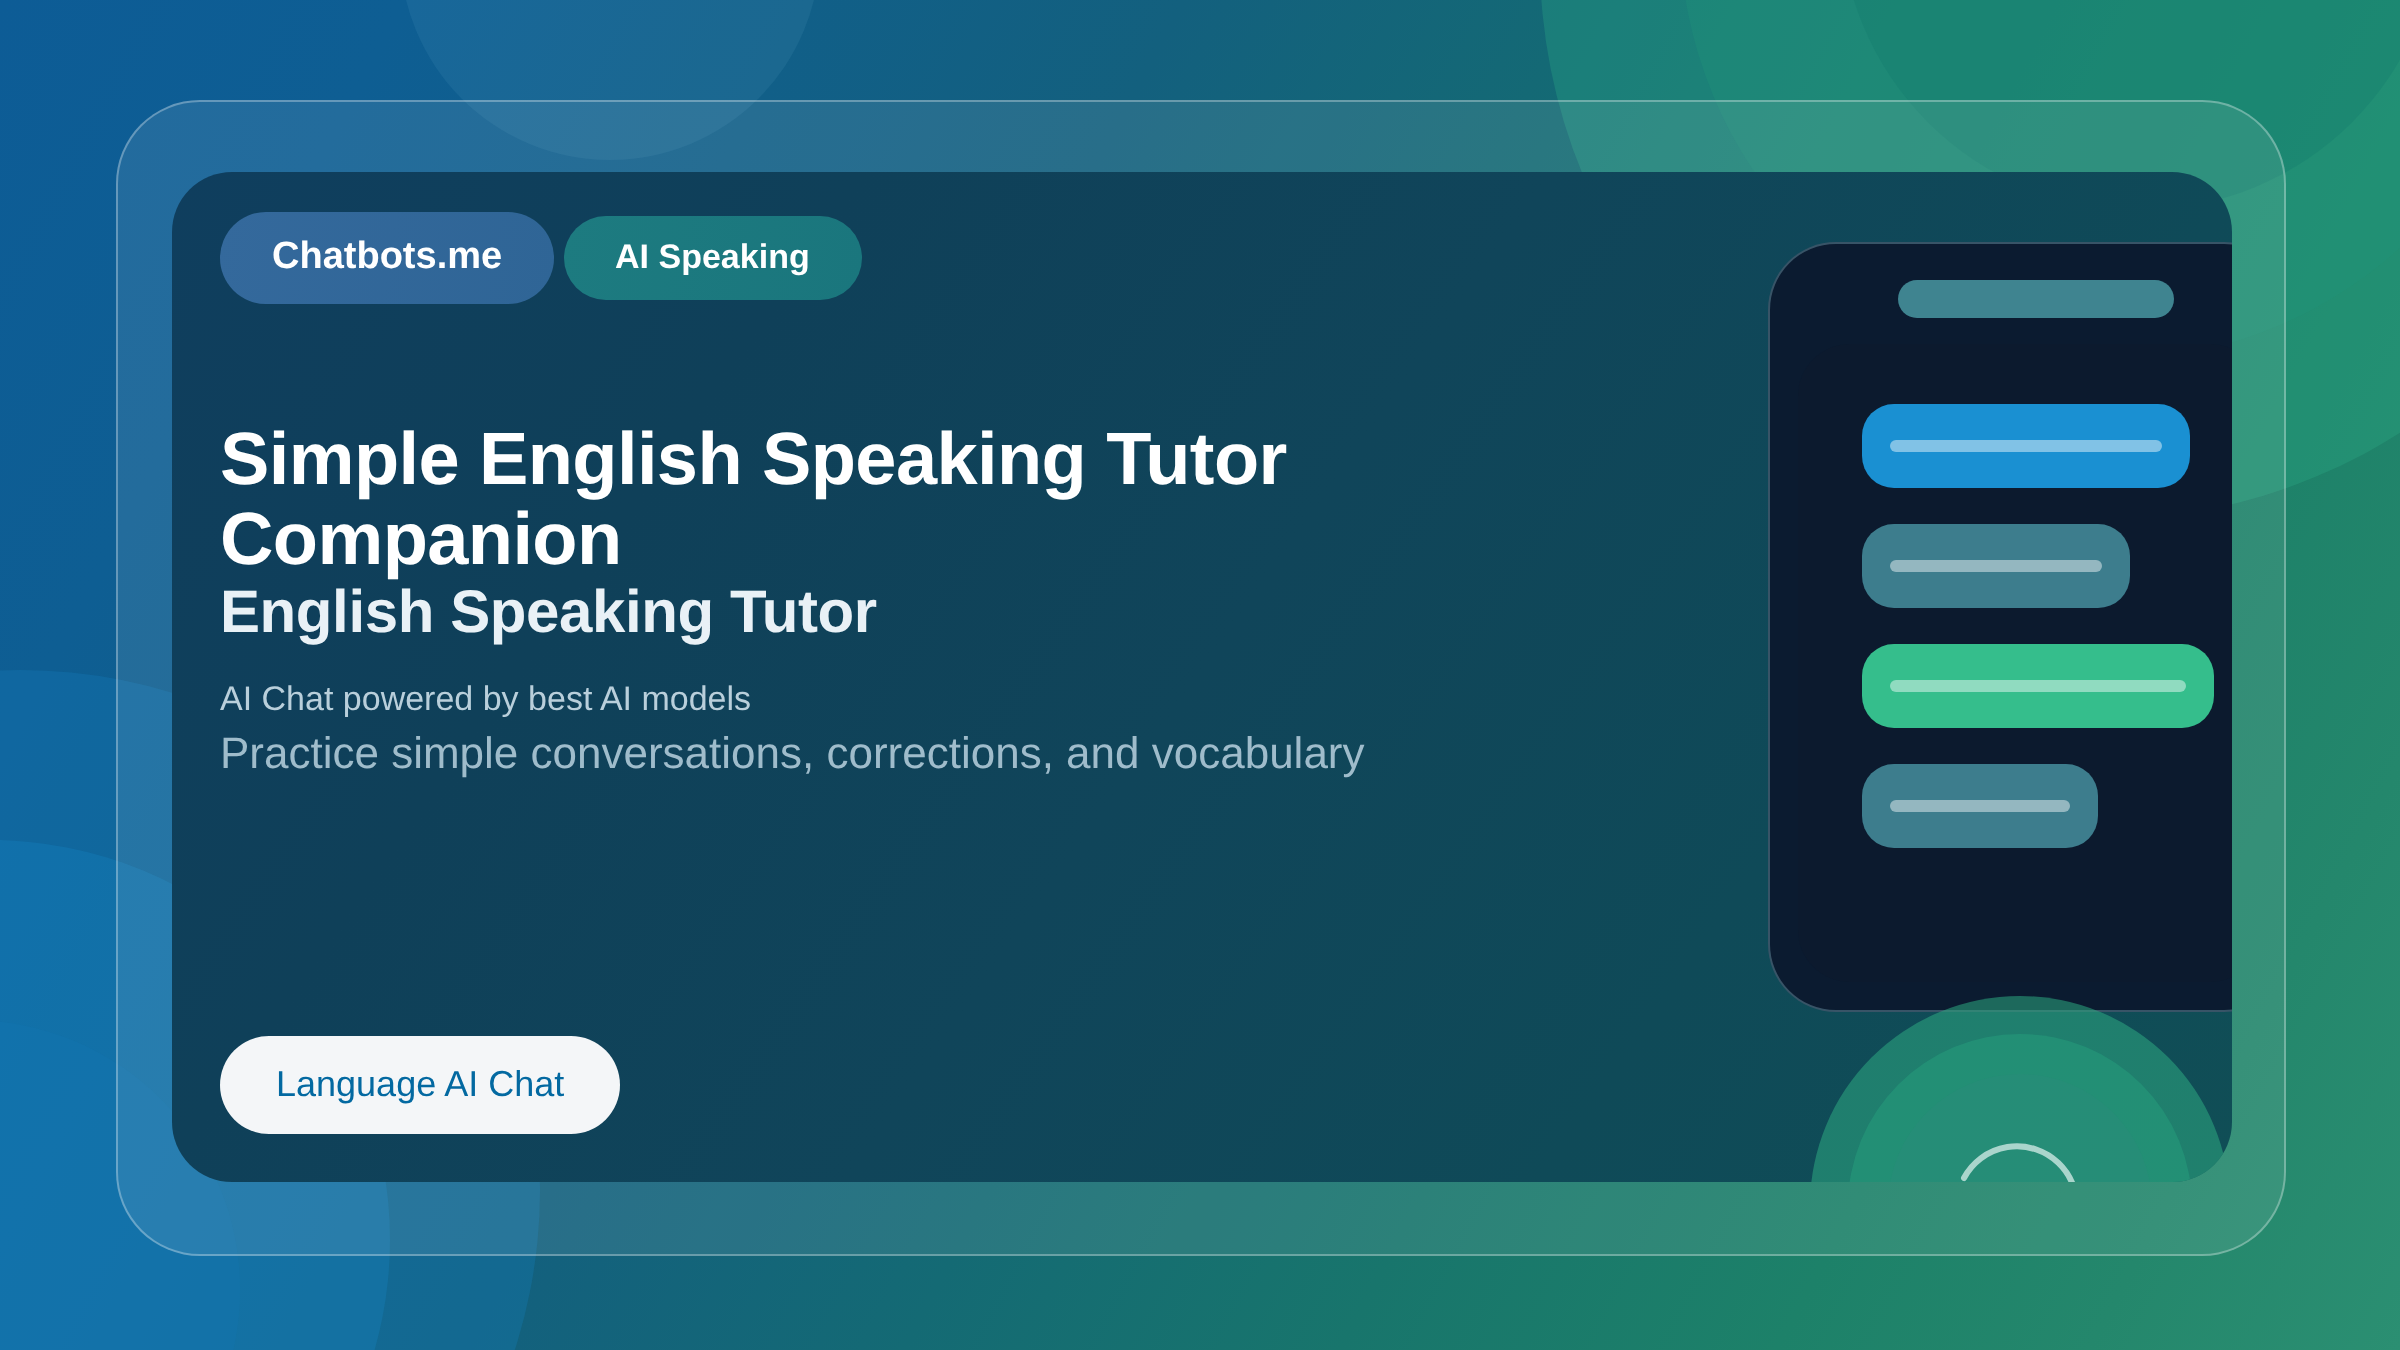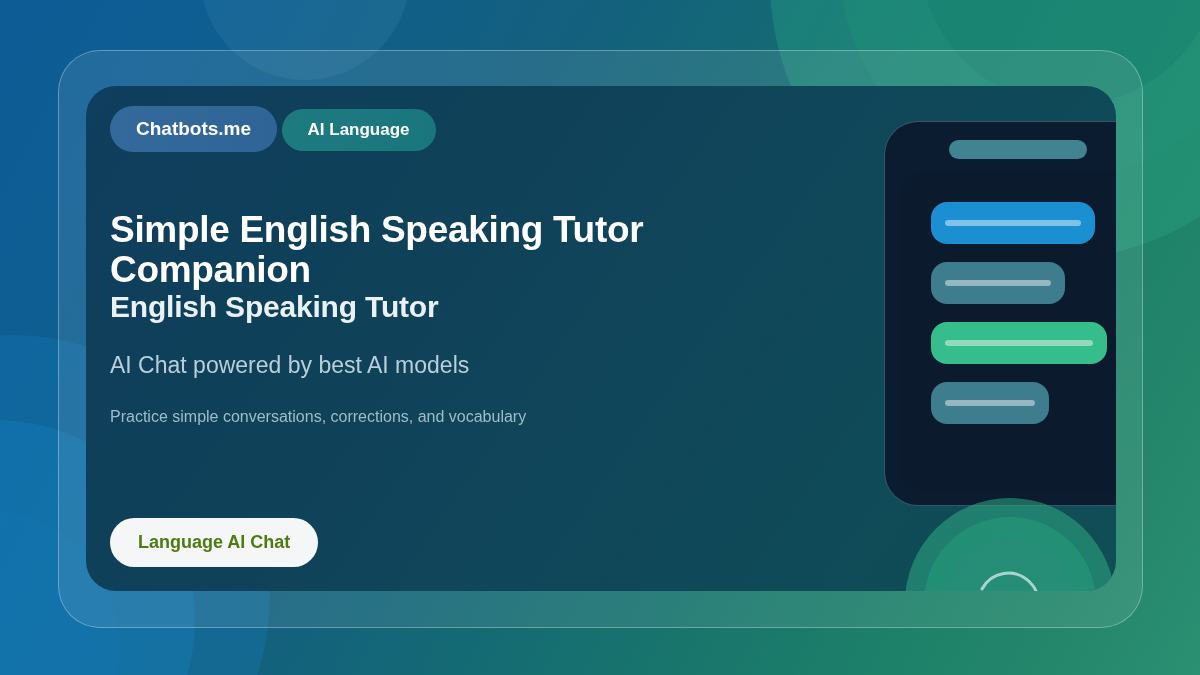--- a/index.html
+++ b/index.html
@@ -113,42 +113,42 @@
   }
 
   .subtitle {
     color: #e9f1f6;
     font-size: 30px;
     font-weight: bold;
     letter-spacing: -0.2px;
   }
 
   .tagline {
-    margin-top: 28px;
+    margin-top: 16px;
     color: #b9cfdb;
-    font-size: 23px;
+    font-size: 17px;
   }
 
   .description {
-    margin-top: 29px;
+    margin-top: 4px;
     color: #9fbccb;
-    font-size: 16px;
+    font-size: 22px;
   }
 
   .cta {
     position: absolute;
     left: 24px;
     bottom: 24px;
     display: inline-flex;
     align-items: center;
     justify-content: center;
     background: #f4f6f8;
-    color: #4d7c0f;
+    color: #0369a1;
     font-size: 18px;
-    font-weight: bold;
+    font-weight: normal;
     border-radius: 999px;
     padding: 14px 28px;
     border: none;
     font-family: "Liberation Sans", sans-serif;
     white-space: nowrap;
   }
 
   
   .phone {
     position: absolute;
@@ -240,21 +240,21 @@
   <div class="bg-circle tl-dot"></div>
 
   <div class="outer-frame"></div>
 
   <div class="card">
 
     <div class="left-col">
 
       <div class="badge badge-brand">Chatbots.me</div>
 
-      <div class="badge badge-kind">AI Language</div>
+      <div class="badge badge-kind">AI Speaking</div>
 
       <h1 class="title">Simple English Speaking Tutor Companion</h1>
 
       <h2 class="subtitle">English Speaking Tutor</h2>
 
       <p class="tagline">AI Chat powered by best AI models</p>
 
       <p class="description">Practice simple conversations, corrections, and vocabulary</p>
     </div>
 

